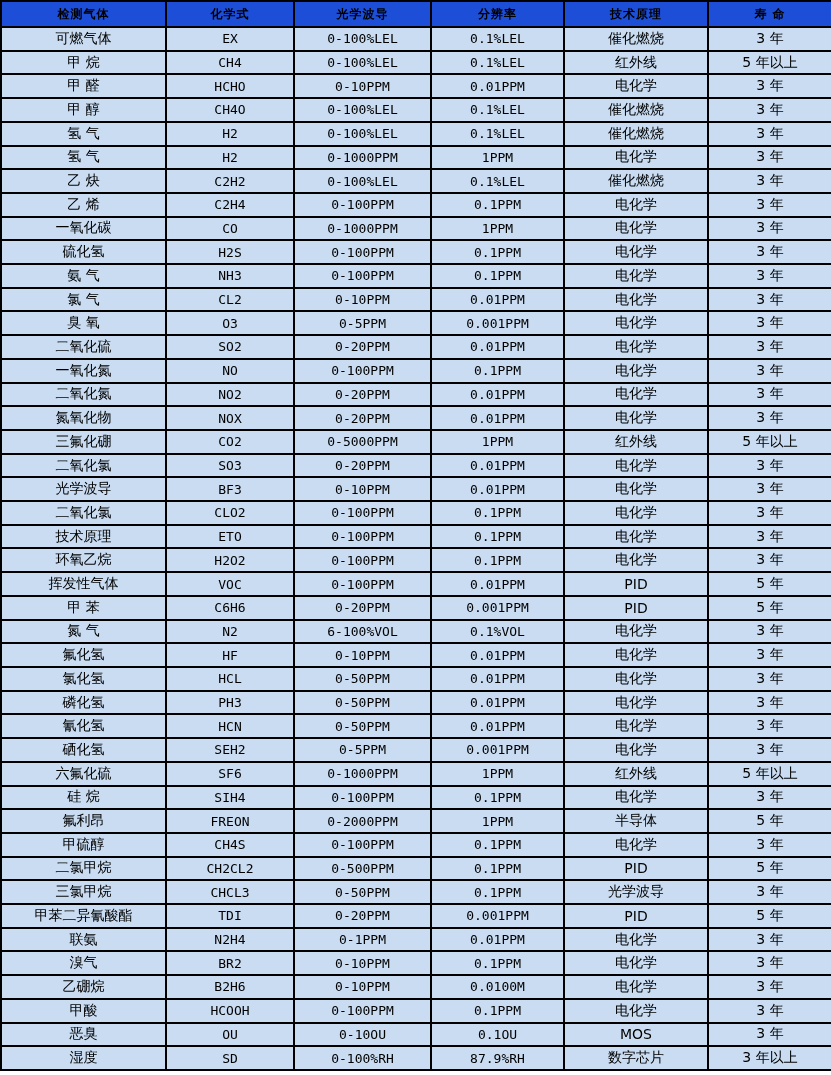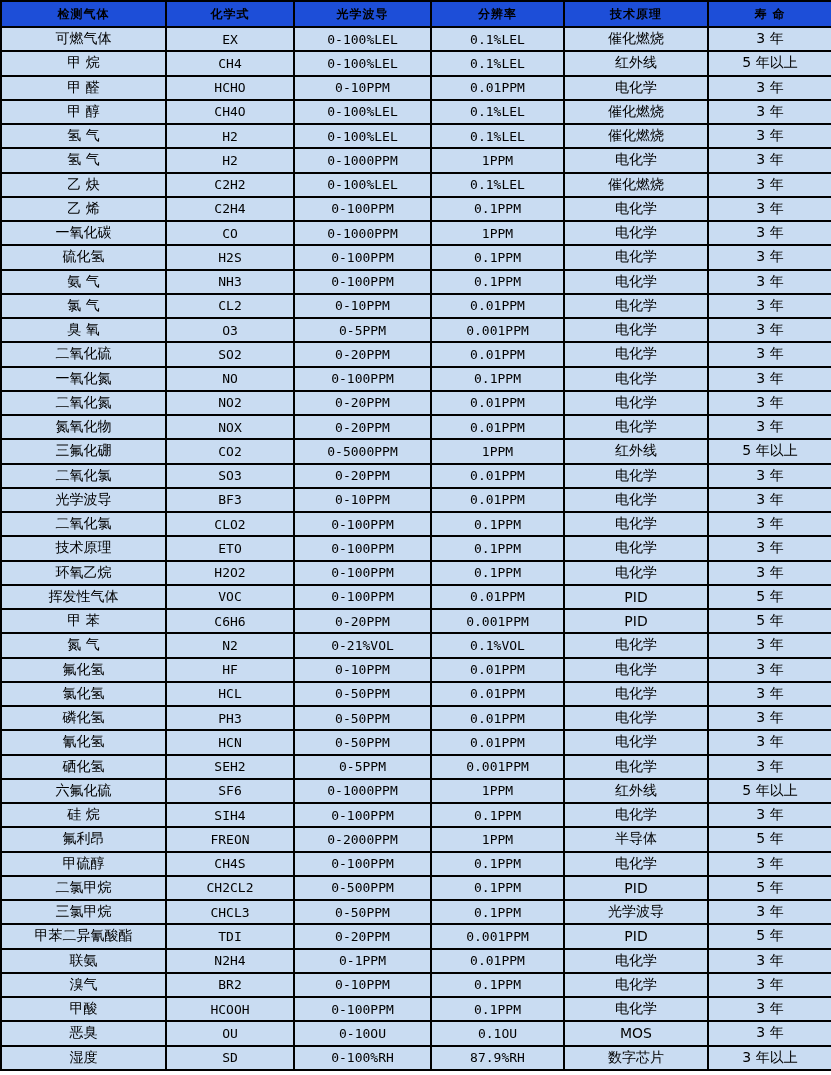--- a/index.html
+++ b/index.html
@@ -266,21 +266,21 @@
           <td>甲 苯</td>
           <td class="mono">C6H6</td>
           <td class="mono">0-20PPM</td>
           <td class="mono">0.001PPM</td>
           <td>PID</td>
           <td>5 年</td>
         </tr>
         <tr>
           <td>氮 气</td>
           <td class="mono">N2</td>
-          <td class="mono">0-21%VOL</td>
+          <td class="mono">6-100%VOL</td>
           <td class="mono">0.1%VOL</td>
           <td>电化学</td>
           <td>3 年</td>
         </tr>
         <tr>
           <td>氟化氢</td>
           <td class="mono">HF</td>
           <td class="mono">0-10PPM</td>
           <td class="mono">0.01PPM</td>
           <td>电化学</td>
@@ -384,20 +384,28 @@
         </tr>
         <tr>
           <td>溴气</td>
           <td class="mono">BR2</td>
           <td class="mono">0-10PPM</td>
           <td class="mono">0.1PPM</td>
           <td>电化学</td>
           <td>3 年</td>
         </tr>
         <tr>
+          <td>乙硼烷</td>
+          <td class="mono">B2H6</td>
+          <td class="mono">0-10PPM</td>
+          <td class="mono">0.0100M</td>
+          <td>电化学</td>
+          <td>3 年</td>
+        </tr>
+        <tr>
           <td>甲酸</td>
           <td class="mono">HCOOH</td>
           <td class="mono">0-100PPM</td>
           <td class="mono">0.1PPM</td>
           <td>电化学</td>
           <td>3 年</td>
         </tr>
         <tr>
           <td>恶臭</td>
           <td class="mono">OU</td>

